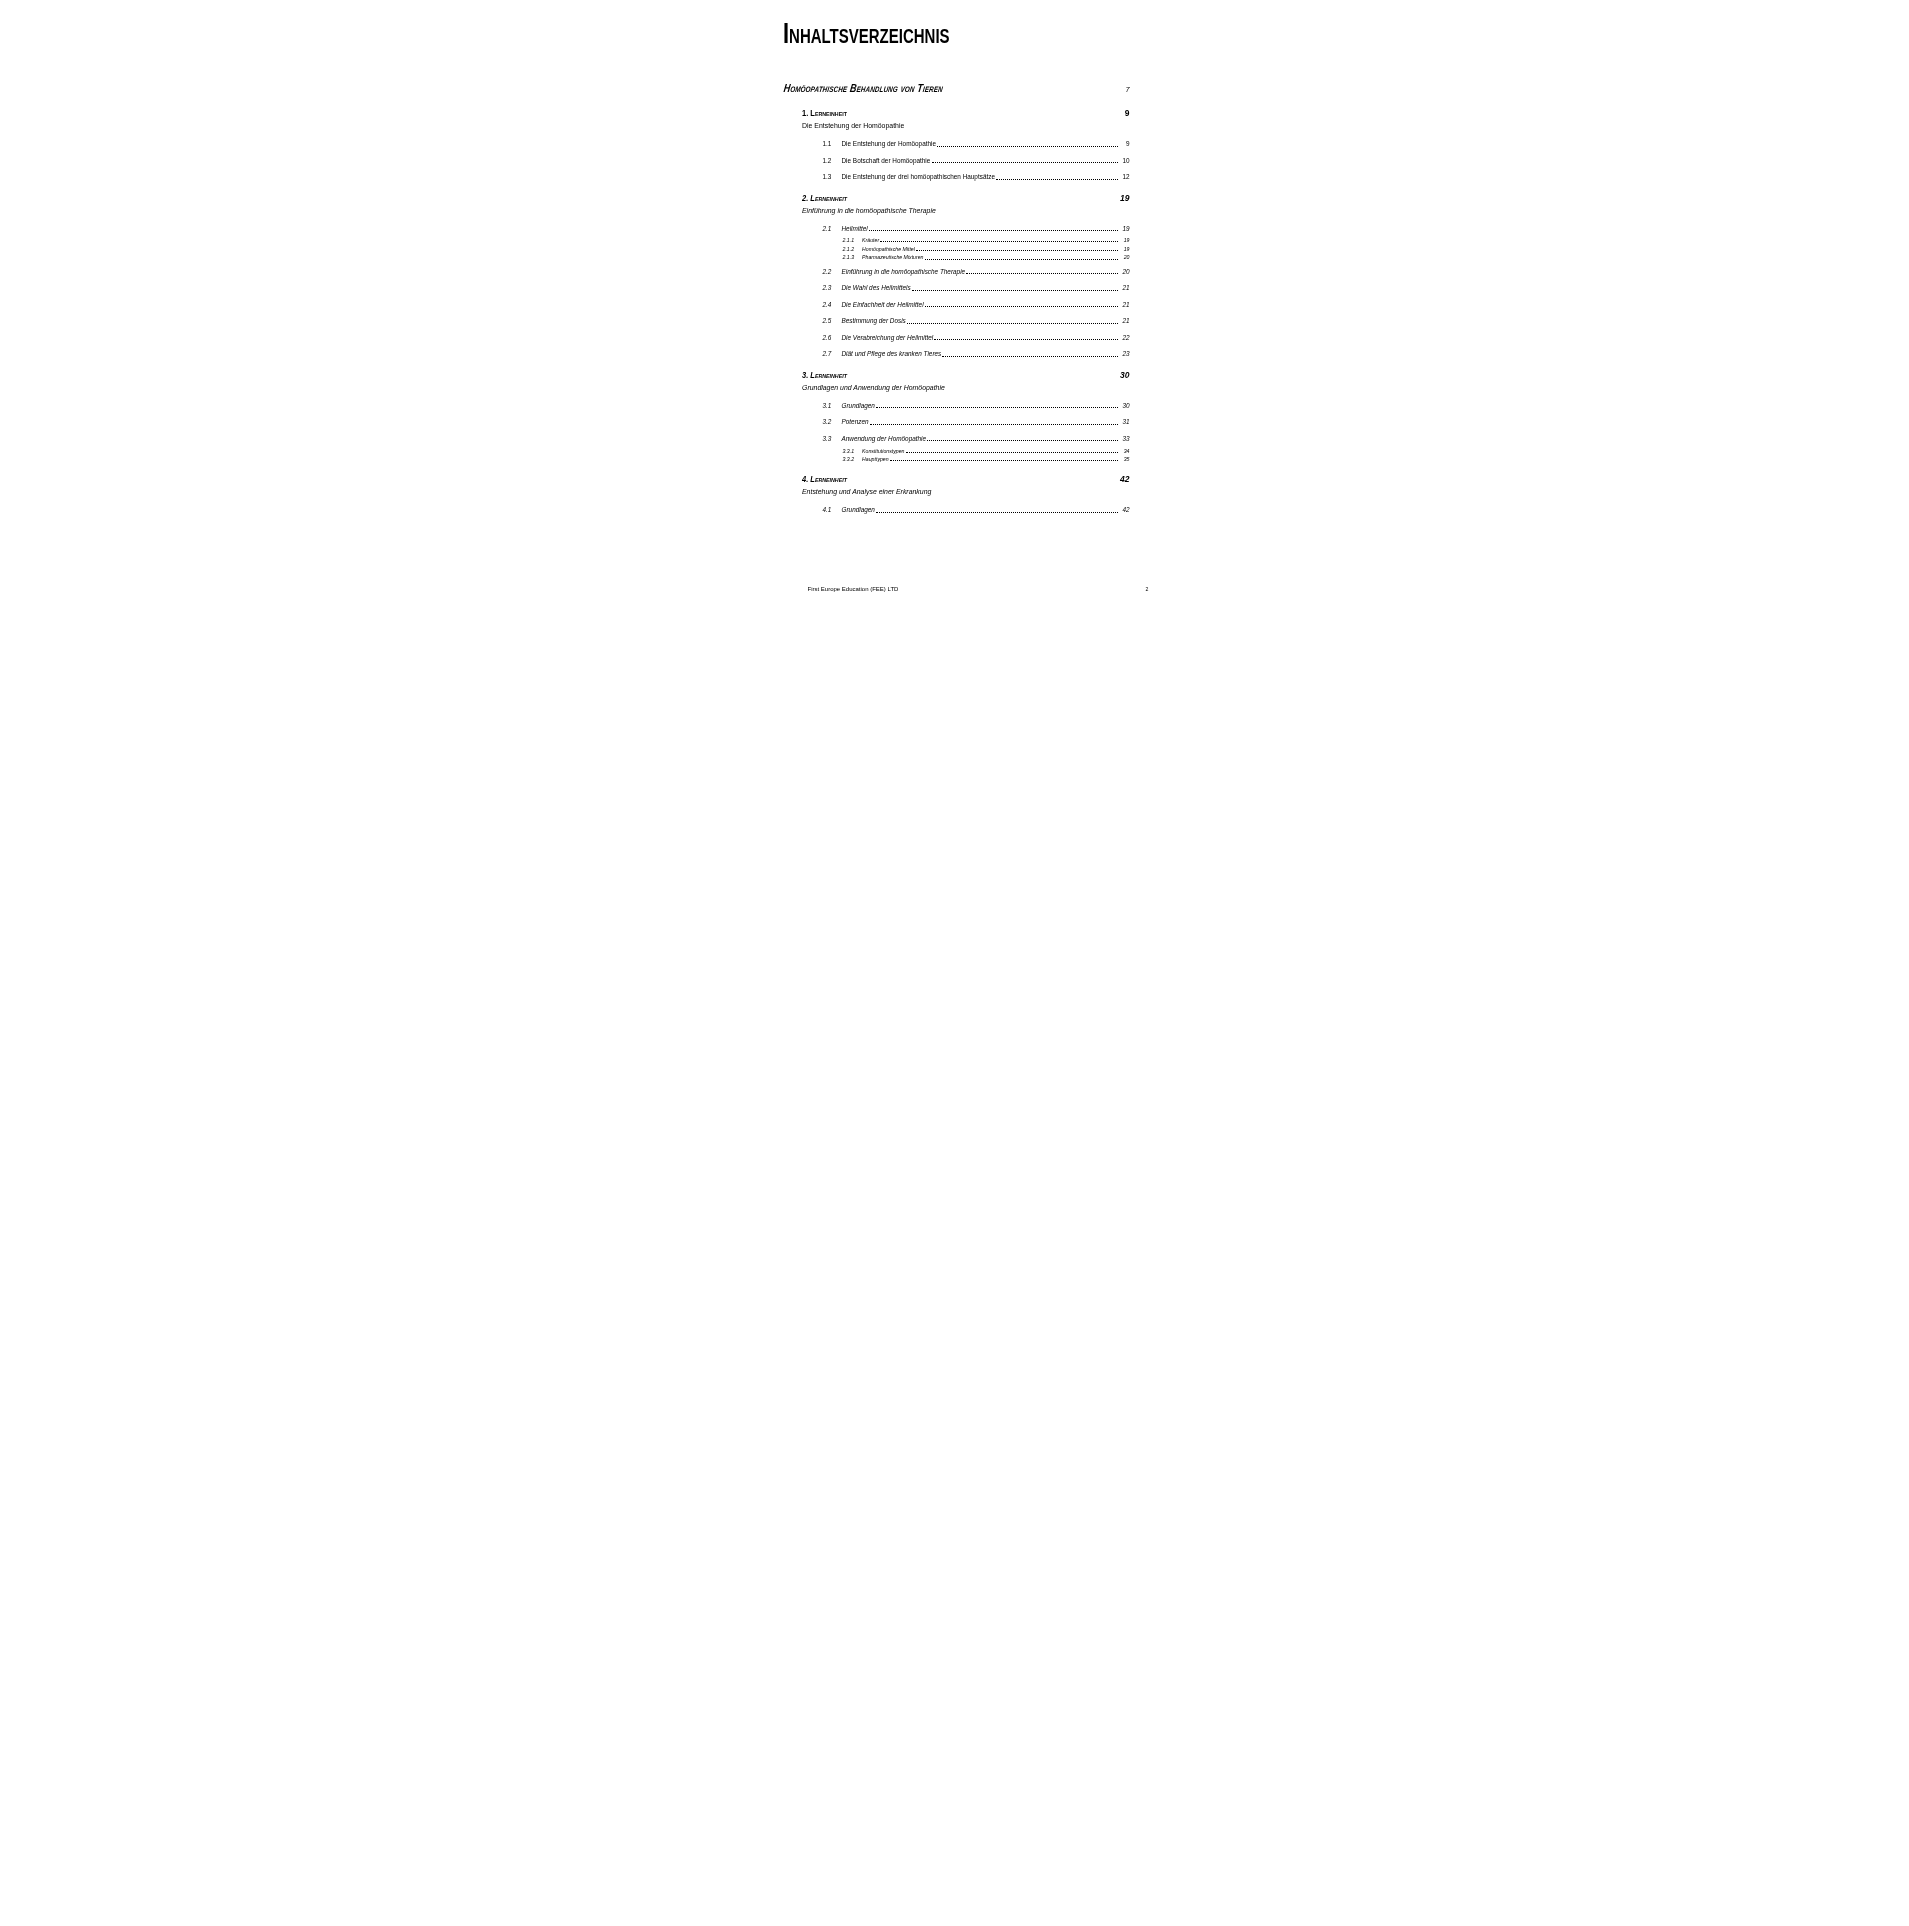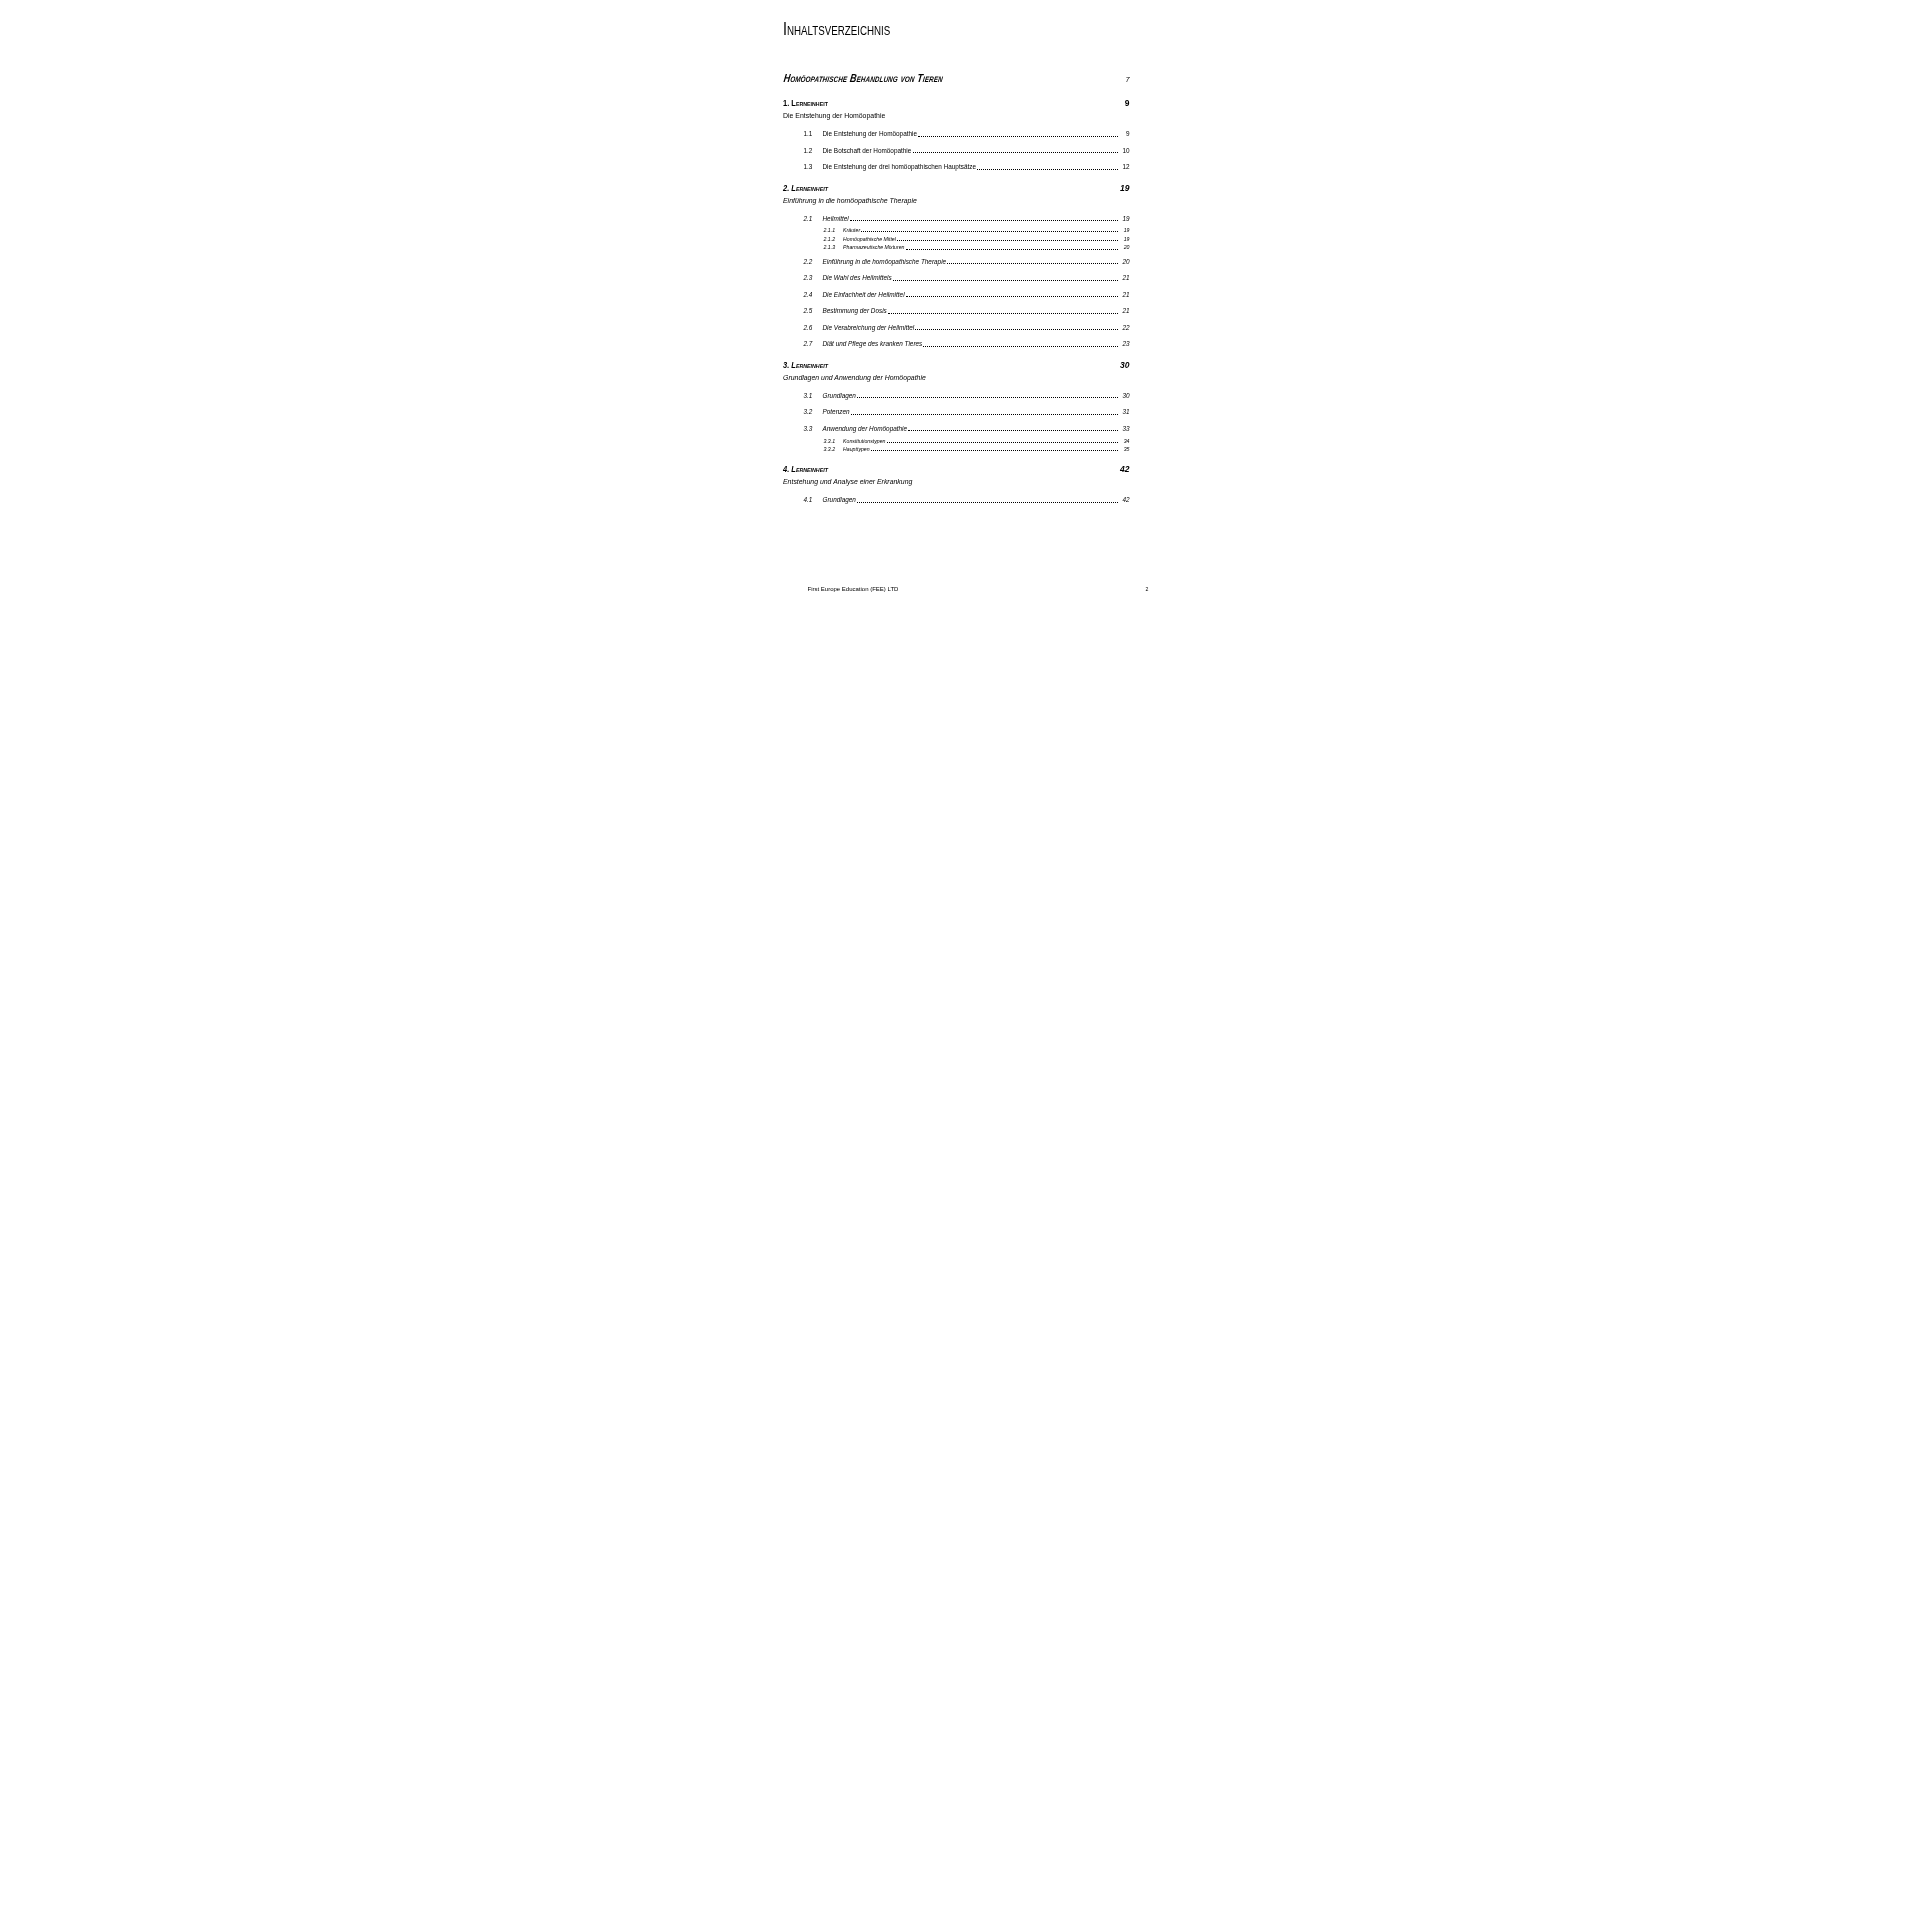--- a/index.html
+++ b/index.html
@@ -11,42 +11,42 @@
     margin: 0 auto;
     background: #ffffff;
     color: #000000;
     font-family: "Liberation Sans", sans-serif;
     overflow: hidden;
   }
   .content { position: absolute; left: 40px; top: 0; width: 347px; }
 
   .doc-title {
     margin: 19px 0 0 0;
-    font-size: 19px;
-    font-weight: 400;
+    font-size: 29px;
+    font-weight: 700;
     line-height: 1;
     font-variant: small-caps;
   }
   .condense-title { display: inline-block; transform: scaleX(0.75); transform-origin: 0 50%; white-space: nowrap; }
 
   .toc-chapter { display: flex; justify-content: space-between; align-items: baseline; margin-top: 33px; }
   .chapter-name {
     display: inline-block;
     font-size: 11.6px;
     font-weight: 700;
     font-style: italic;
     font-variant: small-caps;
     letter-spacing: 0.2px;
     transform: skewX(-8deg) scaleX(0.78);
     transform-origin: 0 100%;
     white-space: nowrap;
   }
   .chapter-page { font-size: 7.3px; font-style: italic; }
 
-  .section { margin-top: 14px; }
+  .section { margin-top: 14px; margin-left: 19px; }
   .section + .section { margin-top: 11.6px; font-style: italic; }
 
   .sec-heading { display: flex; justify-content: space-between; align-items: baseline; font-size: 8.5px; font-weight: 700; line-height: 1.2; }
   .sec-left { display: inline-block; transform: scaleX(0.88); transform-origin: 0 100%; white-space: nowrap; }
   .sec-name { font-variant: small-caps; }
   .sec-page { font-size: 8.5px; font-weight: 700; }
 
   .sec-subtitle { margin-top: 2.7px; font-size: 7.7px; line-height: 1.2; }
   .condense { display: inline-block; transform: scaleX(0.9); transform-origin: 0 50%; white-space: nowrap; }
 

